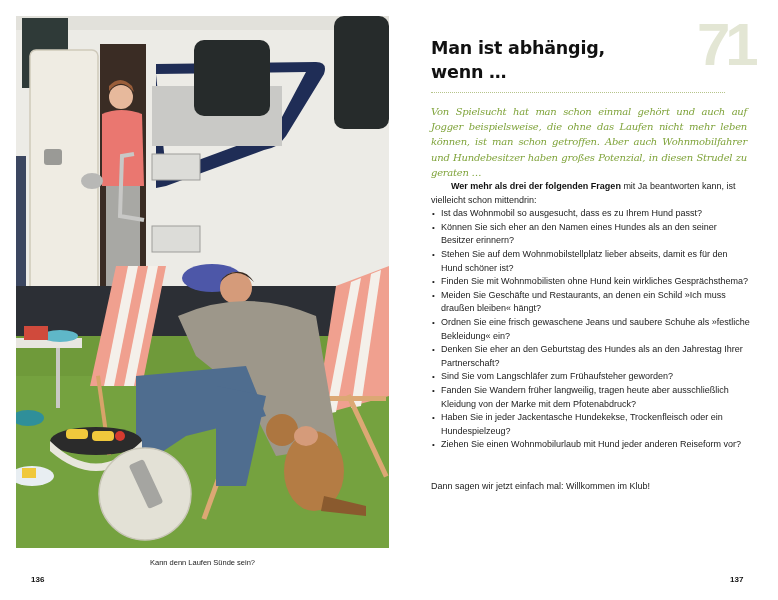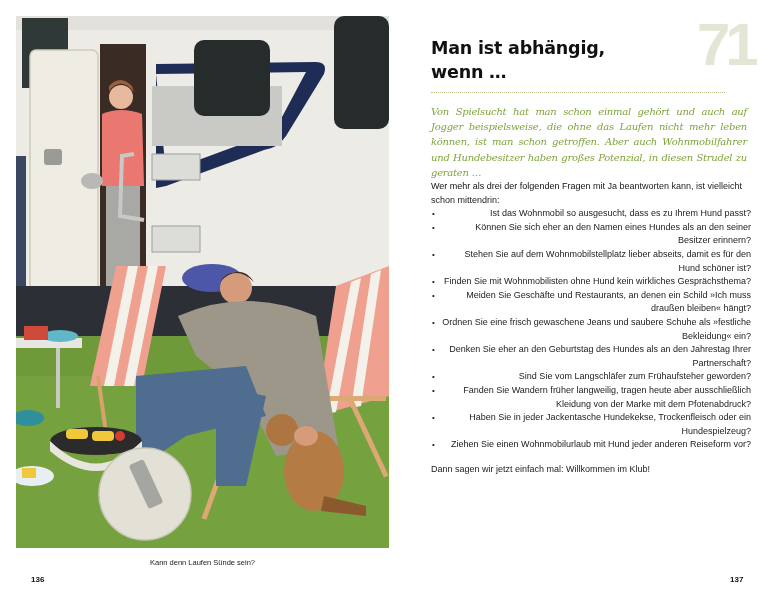--- a/index.html
+++ b/index.html
@@ -15,25 +15,25 @@
   .folio.left { left: 31px; }
   .folio.right { left: 730px; }
 
   
   .page-right { position: absolute; left: 400px; top: 0; width: 378px; height: 600px; }
   .chapter-num { position: absolute; left: 297px; top: 6px; font-family: "Liberation Sans", sans-serif; font-weight: bold; font-size: 60px; line-height: 78px; letter-spacing: -5px; color: #e3e6d4; }
   .title { position: absolute; left: 31px; top: 36px; font-family: "DejaVu Sans", sans-serif; font-weight: bold; font-size: 17.5px; line-height: 24px; color: #111; letter-spacing: -0.2px; }
   .rule { position: absolute; left: 31px; top: 92px; width: 294px; border-top: 1px dotted #b6c48a; }
   .intro { position: absolute; left: 31px; top: 104px; width: 316px; font-family: "DejaVu Serif", serif; font-style: italic; font-size: 10px; line-height: 15.2px; color: #7fa33a; text-align: justify; letter-spacing: -0.25px; }
   .body { position: absolute; left: 31px; top: 180px; width: 320px; font-family: "Liberation Sans", sans-serif; font-size: 9px; line-height: 13.6px; color: #222; }
-  .body .lead b { font-weight: normal; color: #111; }
+  .body .lead b { font-weight: bold; color: #111; margin-left: 20px; }
   .qlist { list-style: none; }
-  .qlist li { position: relative; padding-left: 10px; text-align: right; }
+  .qlist li { position: relative; padding-left: 10px; }
   .qlist li::before { content: "•"; position: absolute; left: 1px; top: 0; font-size: 8px; }
-  .closing { margin-top: 11px; }
+  .closing { margin-top: 28px; }
 </style>
 </head>
 <body>
 
 <div class="page-left">
   <div class="photo" title="Family at a camper van: woman in pink hoodie at the door, man in sweater on a striped deck chair petting a dog next to a grill">
     <svg viewBox="0 0 373 532" preserveAspectRatio="none">
 
       <rect x="0" y="0" width="373" height="532" fill="#cfd2cc"></rect>
 

